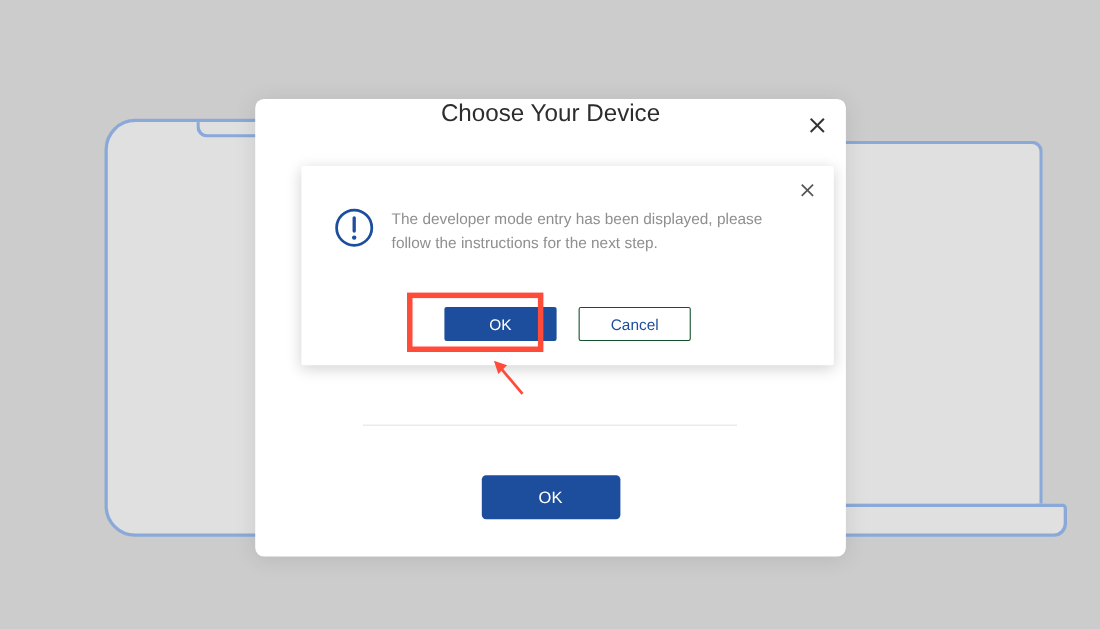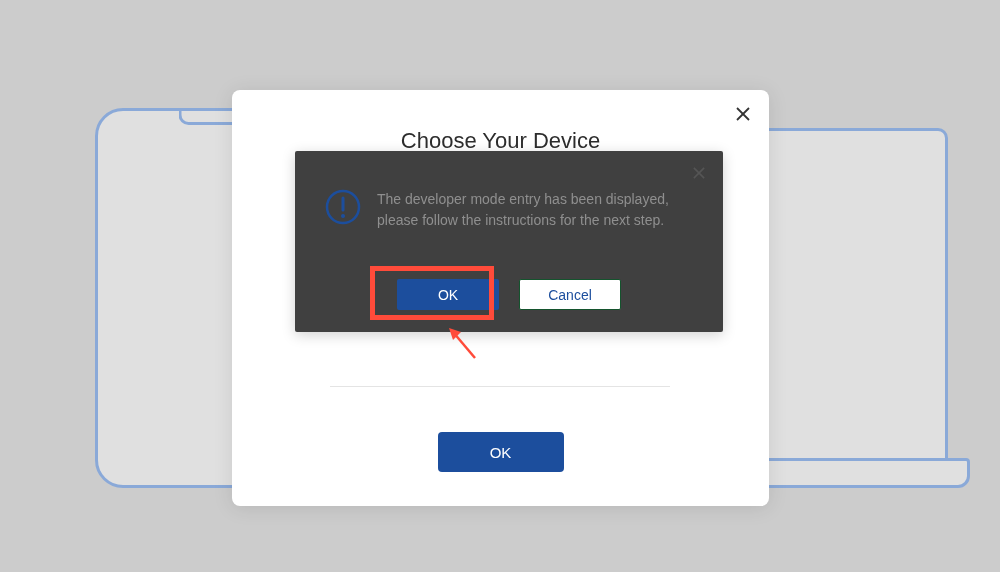--- a/index.html
+++ b/index.html
@@ -75,21 +75,20 @@
       height: 24px;
       display: flex;
       align-items: center;
       justify-content: center;
       cursor: pointer;
       color: #333;
       font-size: 16px;
     }
     .modal-title {
       text-align: center;
-      padding-top: 38px;
       font-size: 22px;
       color: #2d2d2d;
       font-weight: 400;
     }
 
     .divider {
       position: absolute;
       left: 98px;
       top: 296px;
       width: 340px;
@@ -108,25 +107,25 @@
       color: #ffffff;
       border: none;
       border-radius: 4px;
       font-size: 15px;
       cursor: pointer;
     }
 
     
     .popup {
       position: absolute;
-      left: 295px;
+      left: 274px;
       top: 151px;
-      width: 428px;
+      width: 484px;
       height: 181px;
-      background: #404040;
+      background: #ffffff;
       border-radius: 2px;
       box-shadow: 0 3px 14px rgba(0,0,0,0.18);
     }
     .popup-close {
       position: absolute;
       right: 12px;
       top: 10px;
       width: 24px;
       height: 24px;
       display: flex;

